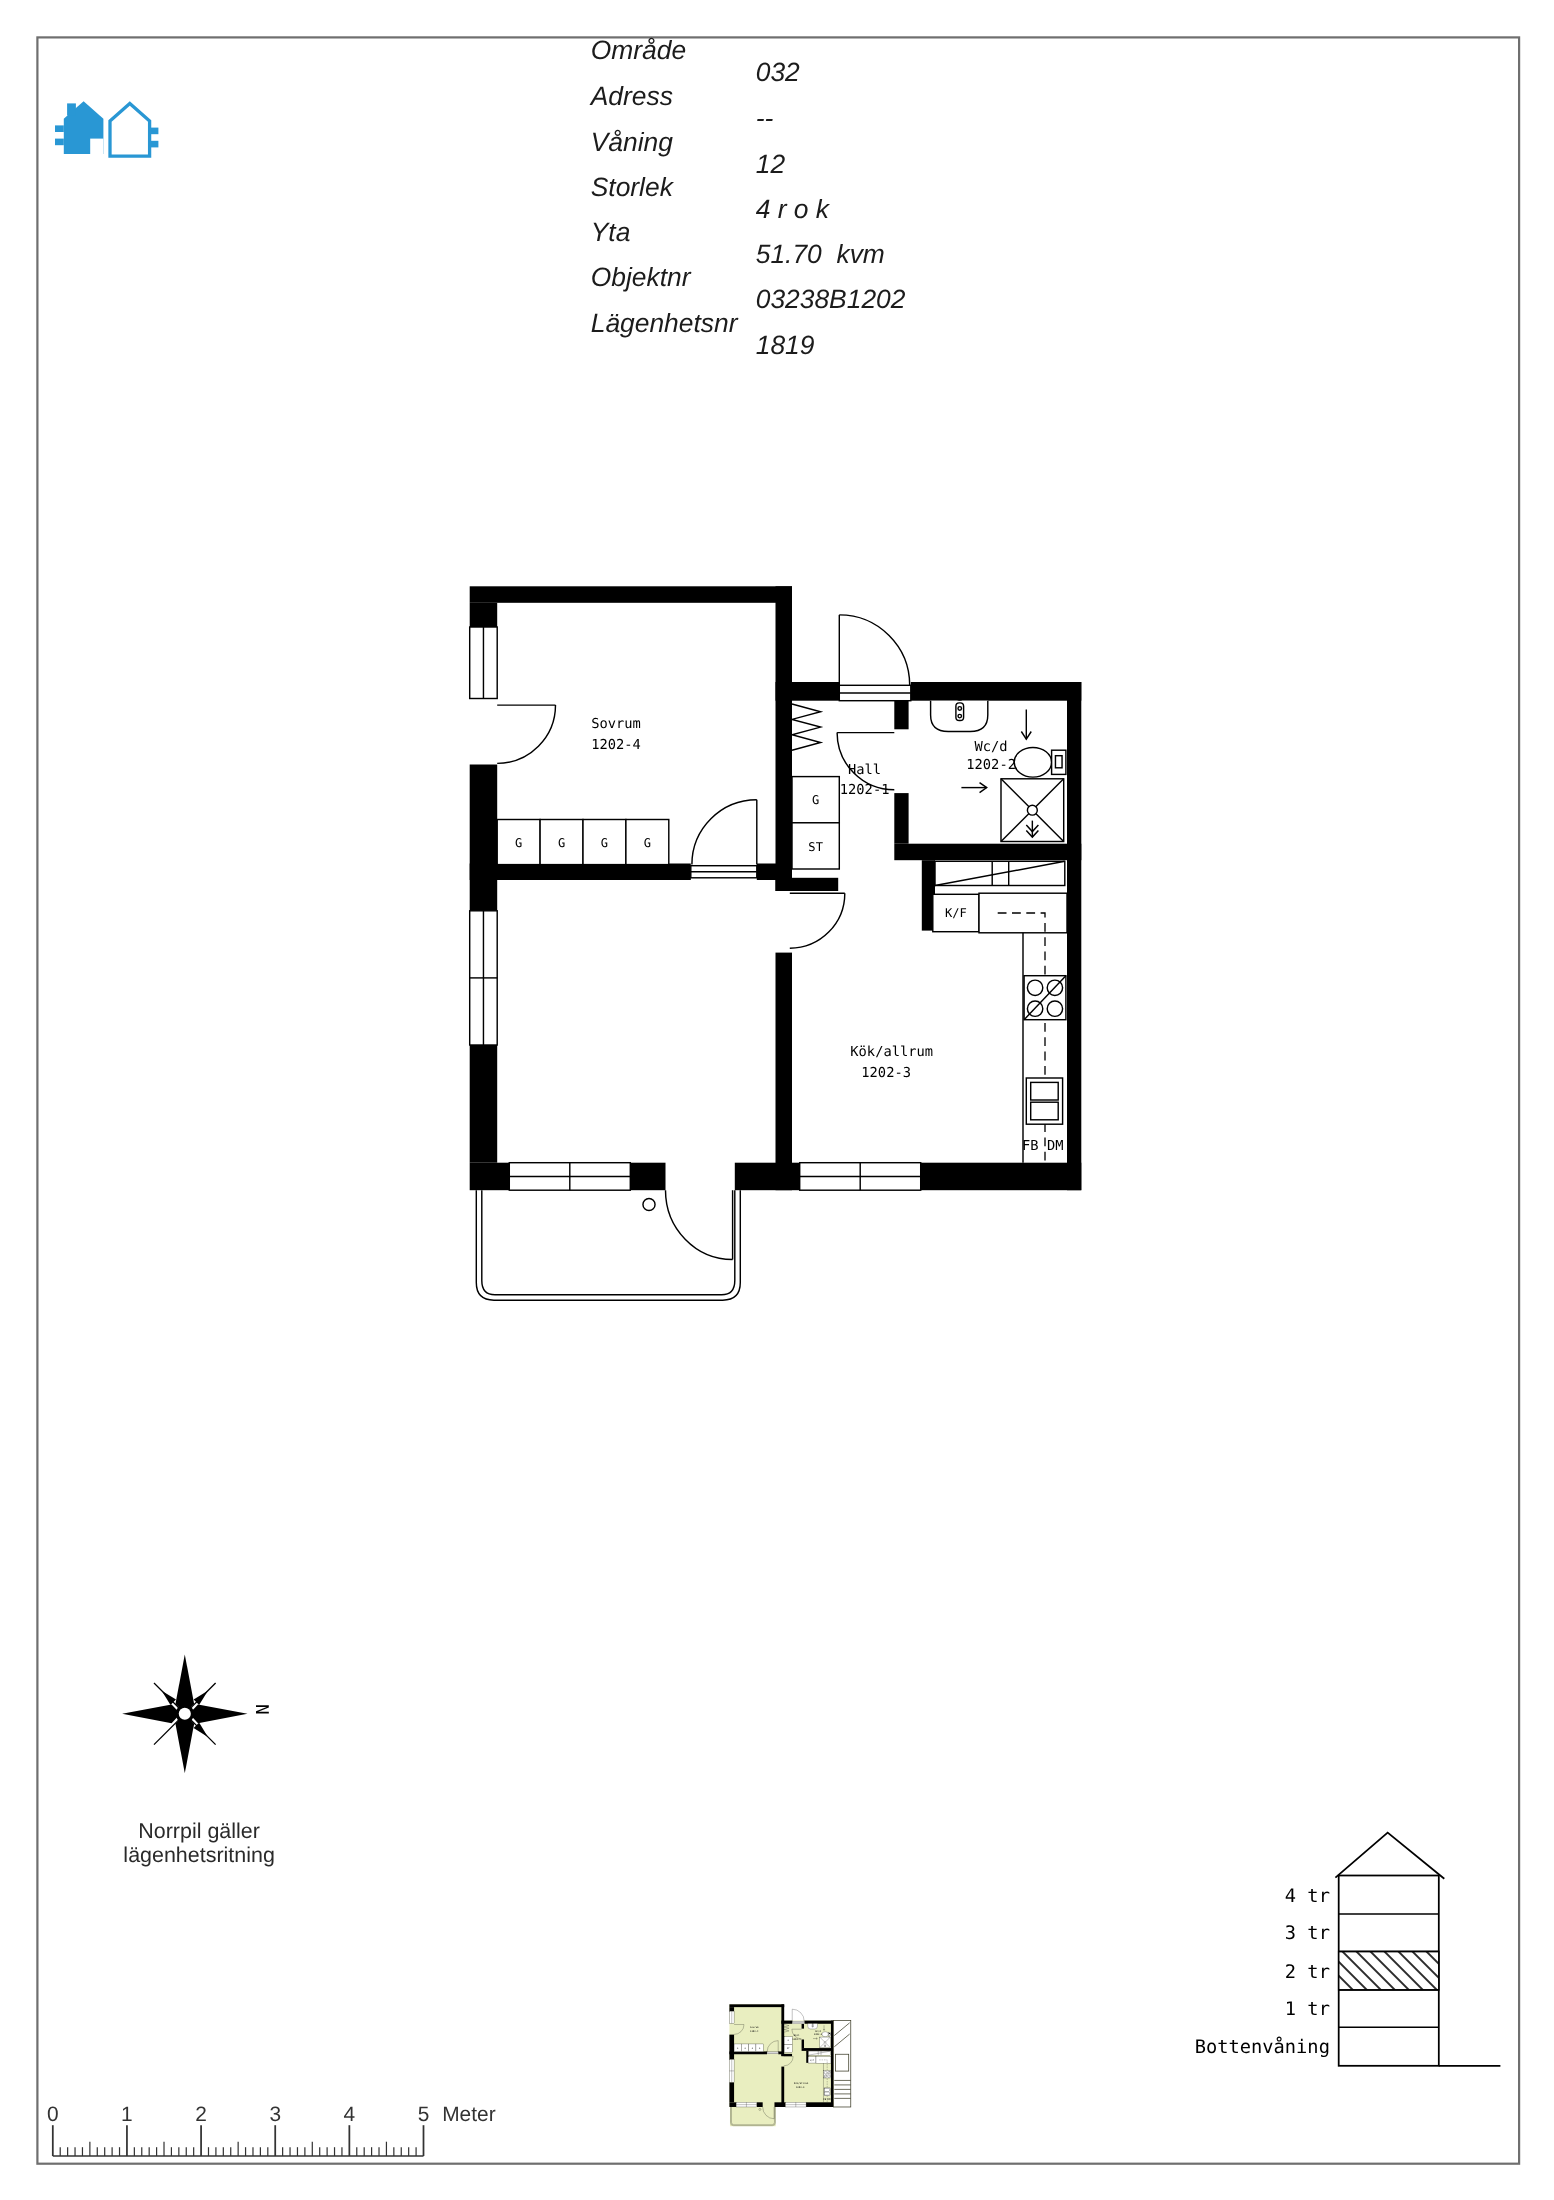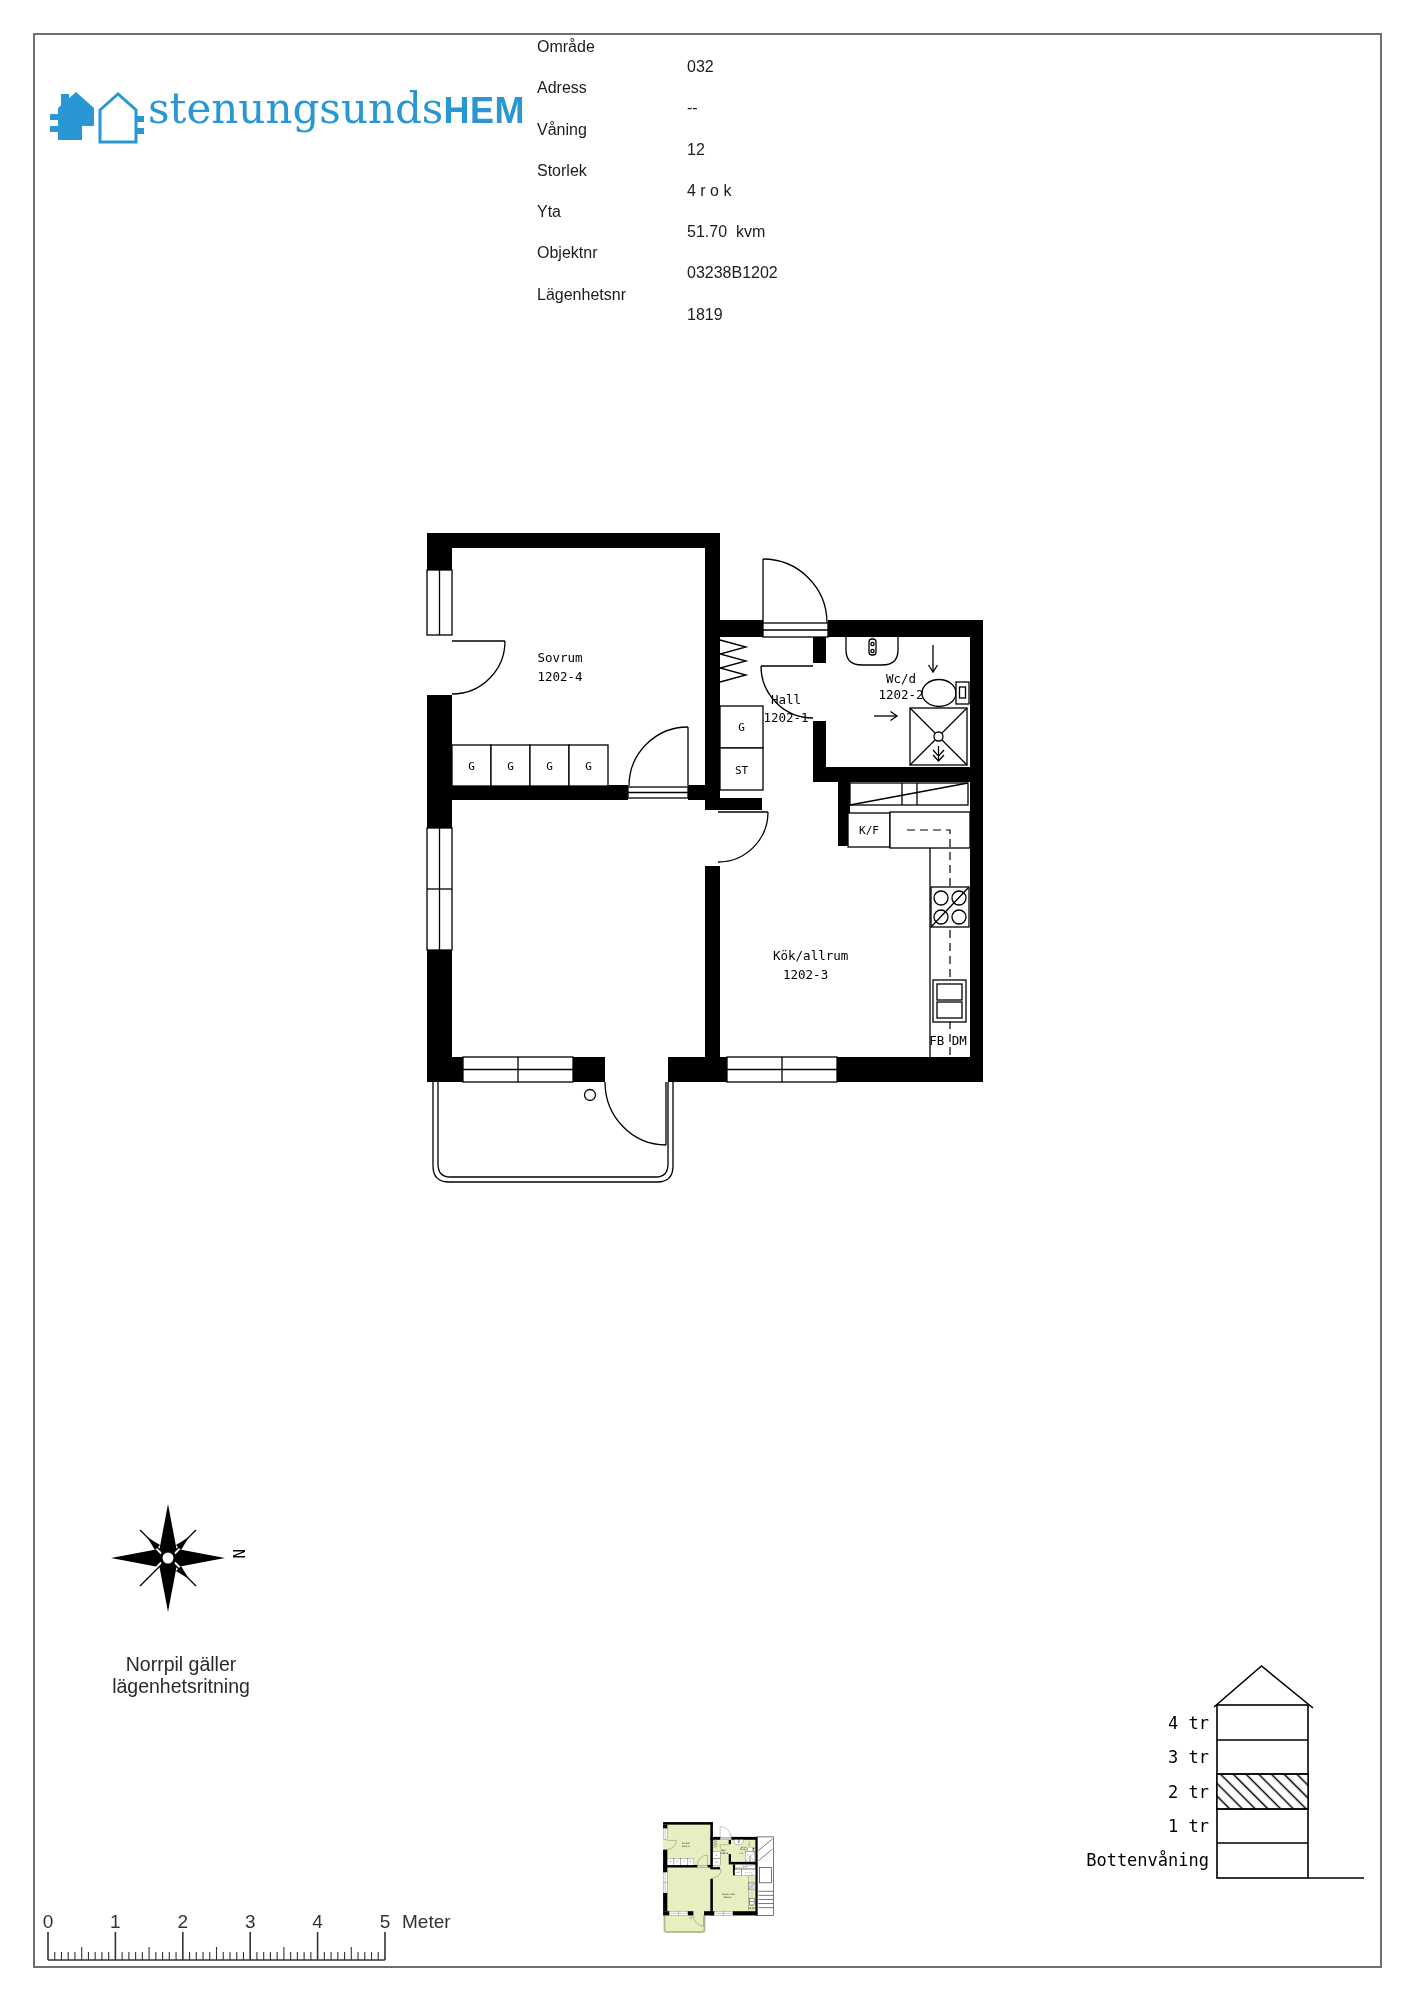--- a/index.html
+++ b/index.html
@@ -8,21 +8,21 @@
         font-family:"Liberation Sans",sans-serif;color:var(--ink);overflow:hidden;}
   .page-border{position:absolute;left:33px;top:33px;width:1345px;height:1931px;
         border:2px solid #6f6f6f;pointer-events:none;}
   
   .logo-wrap{position:absolute;left:50px;top:84px;display:flex;align-items:baseline;}
   .logo-houses{position:absolute;left:0;top:0;}
   .brand-text{margin-left:98px;white-space:nowrap;}
   .brand-light{font-family:"DejaVu Serif",serif;font-size:42px;color:var(--brand);}
   .brand-bold{font-family:"Liberation Sans",sans-serif;font-weight:700;font-size:36px;
               color:var(--brand);letter-spacing:0.5px;}
-  .info-table{position:absolute;left:537px;top:36px;font-size:16px;line-height:21.3px;}
+  .info-table{position:absolute;left:537px;top:36px;font-size:24px;line-height:21.3px;font-style:italic;}
   .info-row{display:flex;}
   .info-label{width:150px;}
   .info-value{white-space:pre;margin-top:20px;}
   
   .art{position:absolute;left:0;top:0;width:1413px;height:2000px;}
   .plan-label{font-family:"DejaVu Sans Mono",monospace;font-size:12.5px;}
   .plan-label-sm{font-family:"DejaVu Sans Mono",monospace;font-size:11px;}
   .elev-label{font-family:"DejaVu Sans Mono",monospace;font-size:17px;}
   .caption-label{font-family:"Liberation Sans",sans-serif;font-size:19.5px;fill:#2a2a2a;}
   .scale-num{font-family:"Liberation Sans",sans-serif;font-size:19px;fill:#333;}
@@ -41,23 +41,20 @@
         <rect x="0" y="30" width="8" height="6"></rect>
         <rect x="0" y="42" width="8" height="6"></rect>
       </g>
       <rect x="32" y="42" width="12" height="14" fill="#fff"></rect>
       <g transform="translate(48,4)">
         <polygon points="2,22 20,6 38,22 38,54 2,54" fill="#fff" stroke="var(--brand)" stroke-width="3"></polygon>
         <rect x="38" y="28" width="8" height="6" fill="var(--brand)"></rect>
         <rect x="38" y="40" width="8" height="6" fill="var(--brand)"></rect>
       </g>
     </svg>
-    <div class="brand-text">
-      <span class="brand-light">stenungsunds</span><span class="brand-bold">HEM</span>
-    </div>
   </div>
 
   <div class="info-table">
     <div class="info-row">
       <span class="info-label">Område</span>
       <span class="info-value">032</span>
     </div>
     <div class="info-row">
       <span class="info-label">Adress</span>
       <span class="info-value">--</span>

